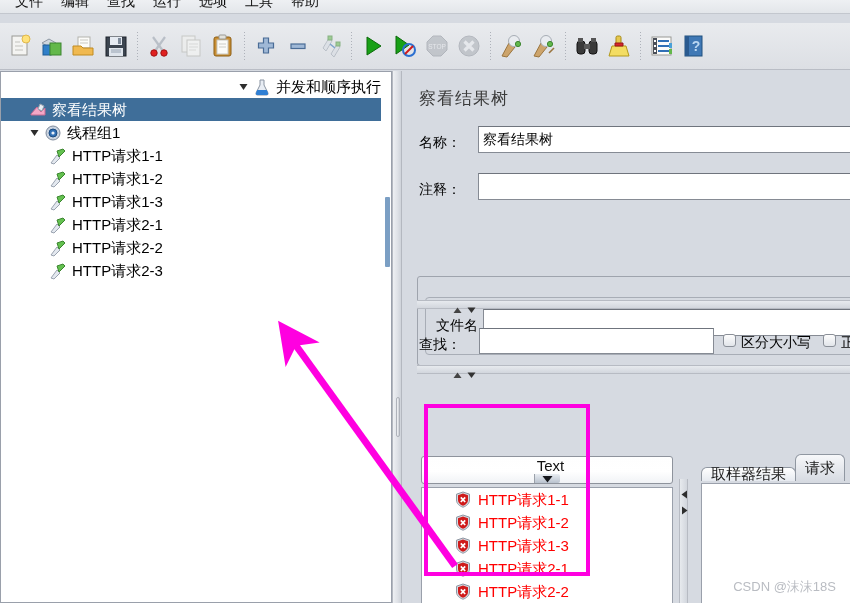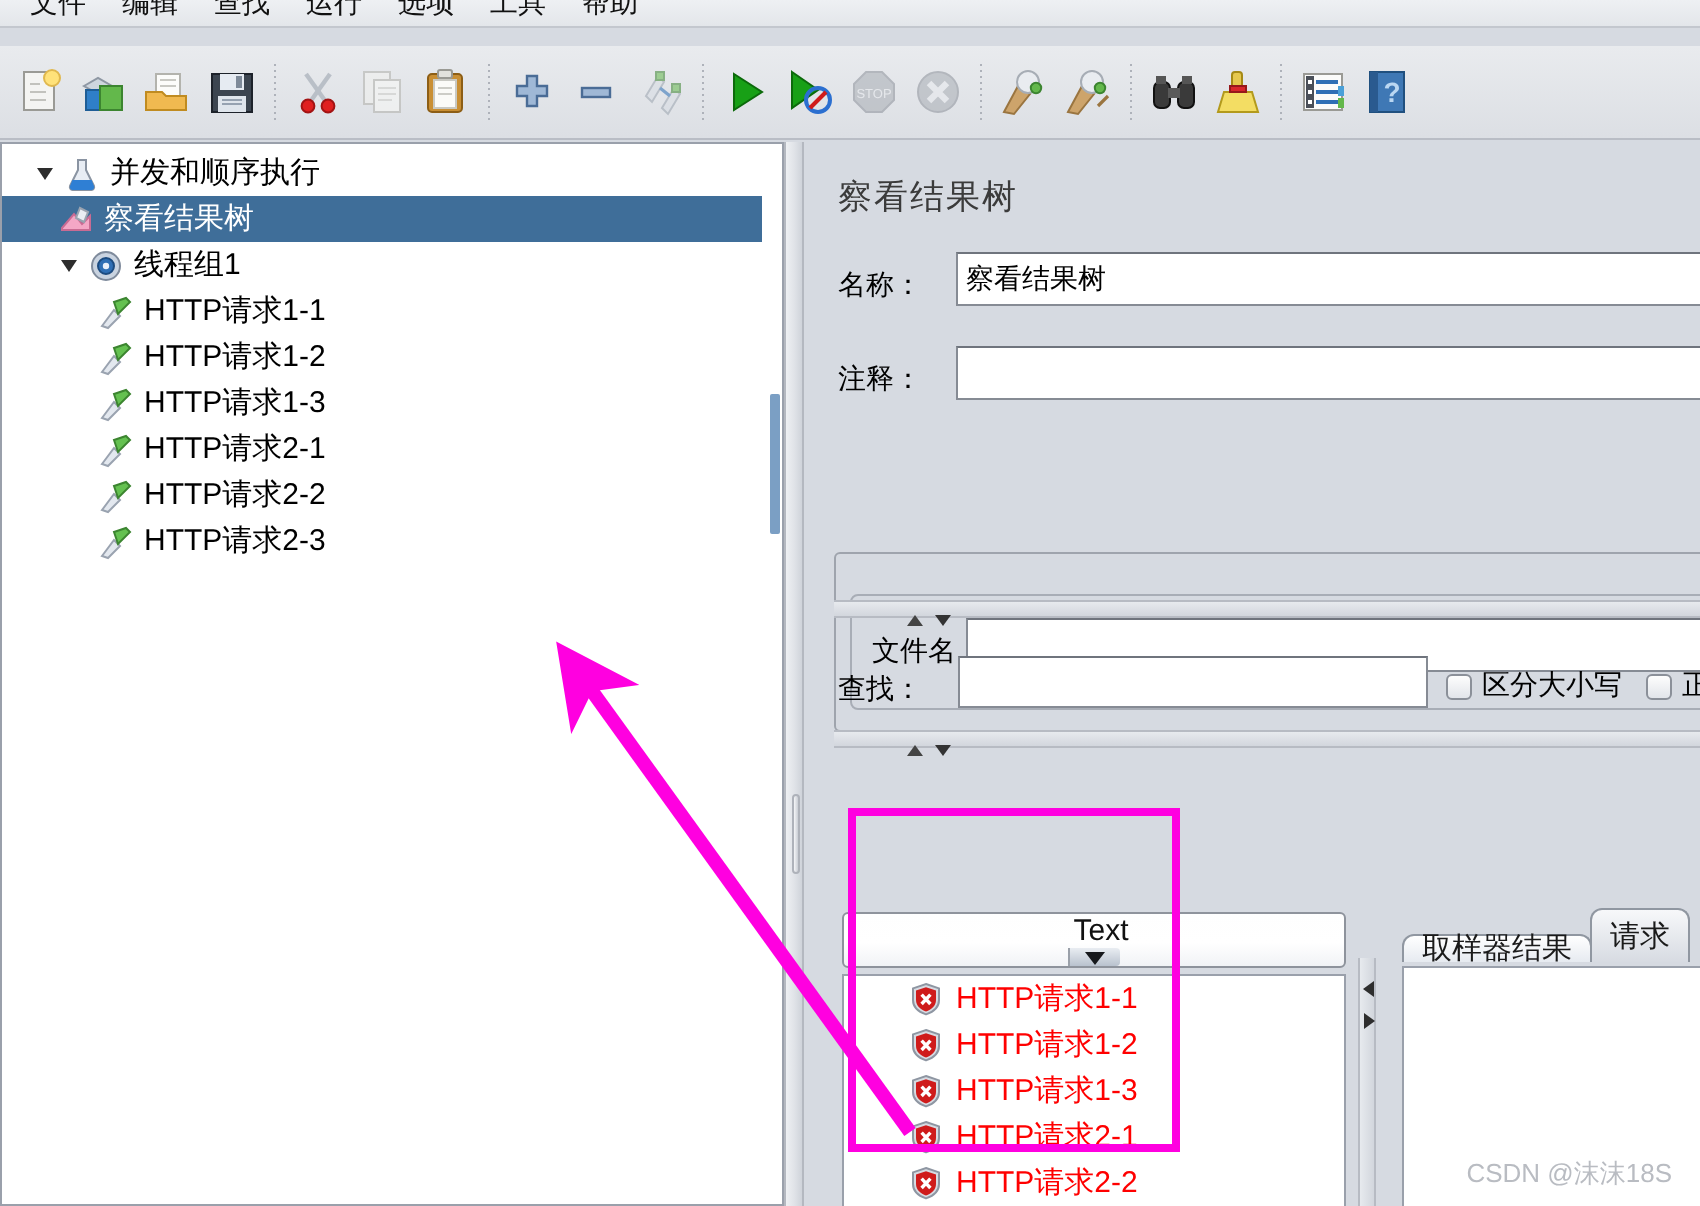--- a/index.html
+++ b/index.html
@@ -55,21 +55,21 @@
   .node{
     display:flex;align-items:center;height:23px;padding-left:6px;cursor:default;white-space:nowrap;
   }
   .node.selected{background:#3f6e99;color:#fff;}
   .node .tog{
     width:15px;height:15px;flex:0 0 15px;display:flex;align-items:center;justify-content:center;
   }
   .node .tog svg{display:block;}
   .node .ico{width:22px;height:20px;flex:0 0 22px;display:flex;align-items:center;justify-content:center;}
   .node .lbl{font-size:15px;padding-left:3px;line-height:1;}
-  .indent-1{padding-left:14px;}
+  .indent-1{padding-left:14px;justify-content:flex-end;}
   .indent-2{padding-left:26px;}
   .indent-3{padding-left:46px;}
 
   .note{
     position:absolute;left:22px;top:320px;color:#ff2d2d;font-size:14.5px;white-space:nowrap;
   }
 
   
   .vsplit{
     position:absolute;left:392px;top:71px;width:10px;height:532px;
@@ -122,21 +122,21 @@
   .hsplit-strip .tri{position:absolute;top:1px;}
   .hsplit-strip .tri.up{left:36px;}
   .hsplit-strip .tri.down{left:50px;}
 
   .vsplit-strip{
     position:absolute;top:415px;width:9px;height:70px;
     background:linear-gradient(to right,#e7eaee,#d2d6dd);
     border-left:1px solid #b7bbc3;border-right:1px solid #b7bbc3;box-sizing:border-box;
   }
 
-  .checkbox-wrap{position:absolute;display:flex;align-items:center;font-size:14px;}
+  .checkbox-wrap{position:absolute;display:flex;font-size:14px;}
   .cbox{
     width:13px;height:13px;border:1px solid #8b9099;border-radius:3px;
     background:linear-gradient(#fdfdfd,#e2e5ea);margin-right:5px;box-sizing:border-box;
   }
 
   
   .combo{
     position:absolute;left:18px;top:385px;width:252px;height:28px;
     border:1px solid #8e939c;border-radius:3px;box-sizing:border-box;
     background:linear-gradient(#fefefe,#ffffff 55%,#f1f3f6);

